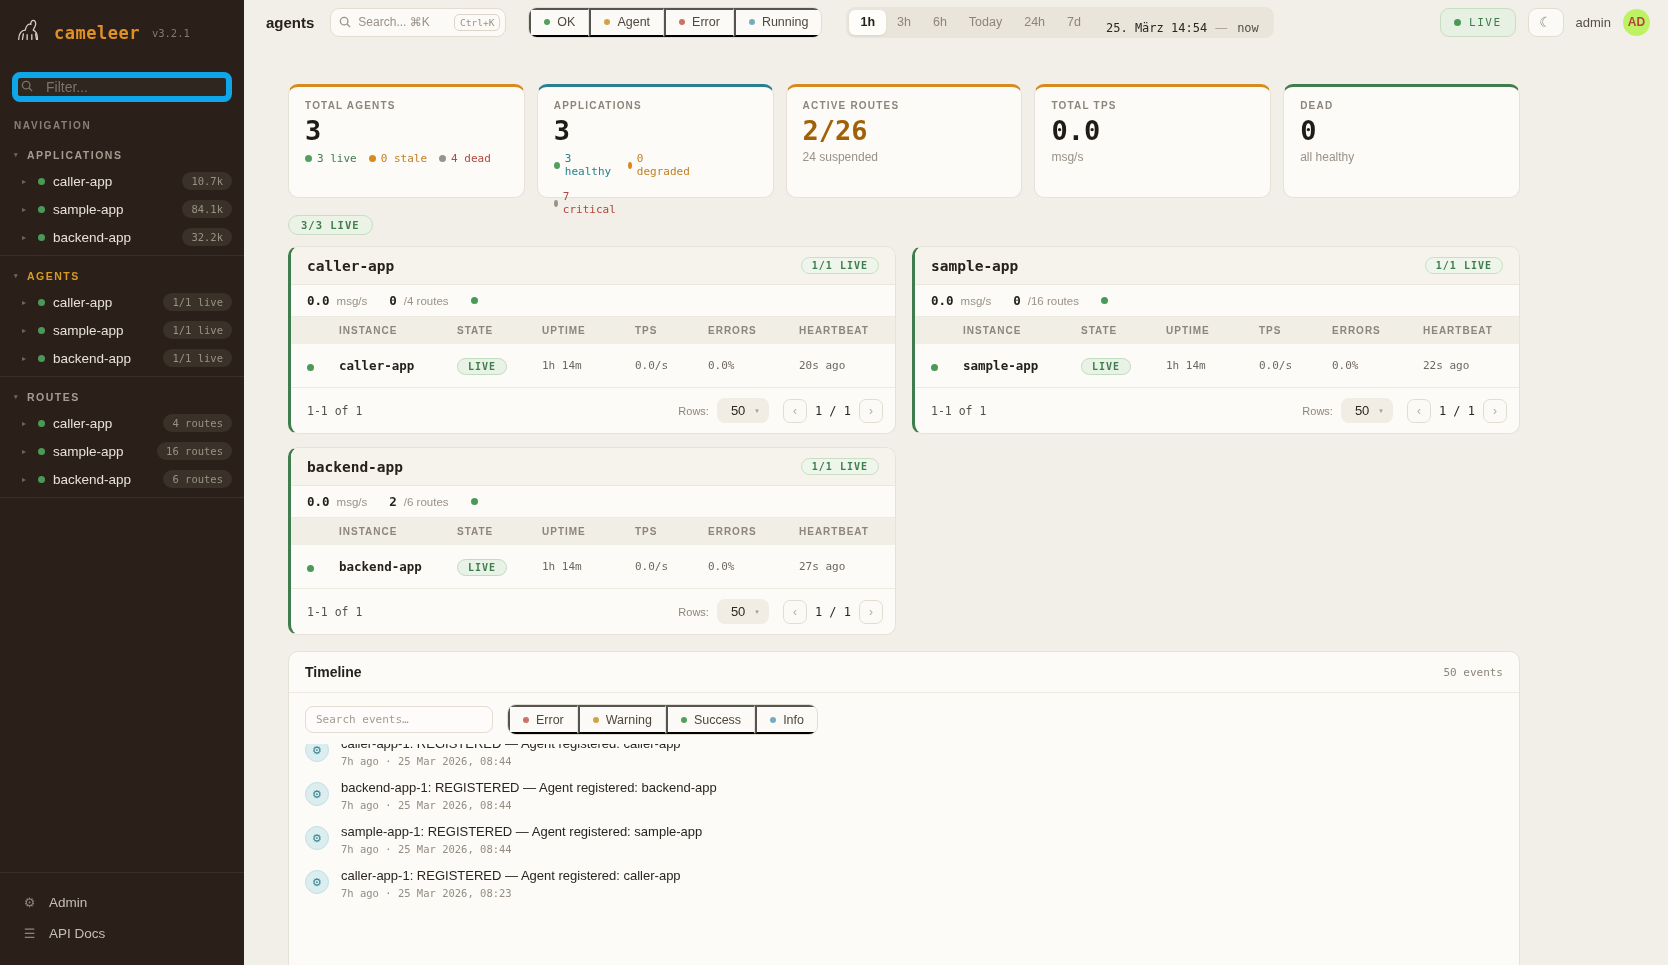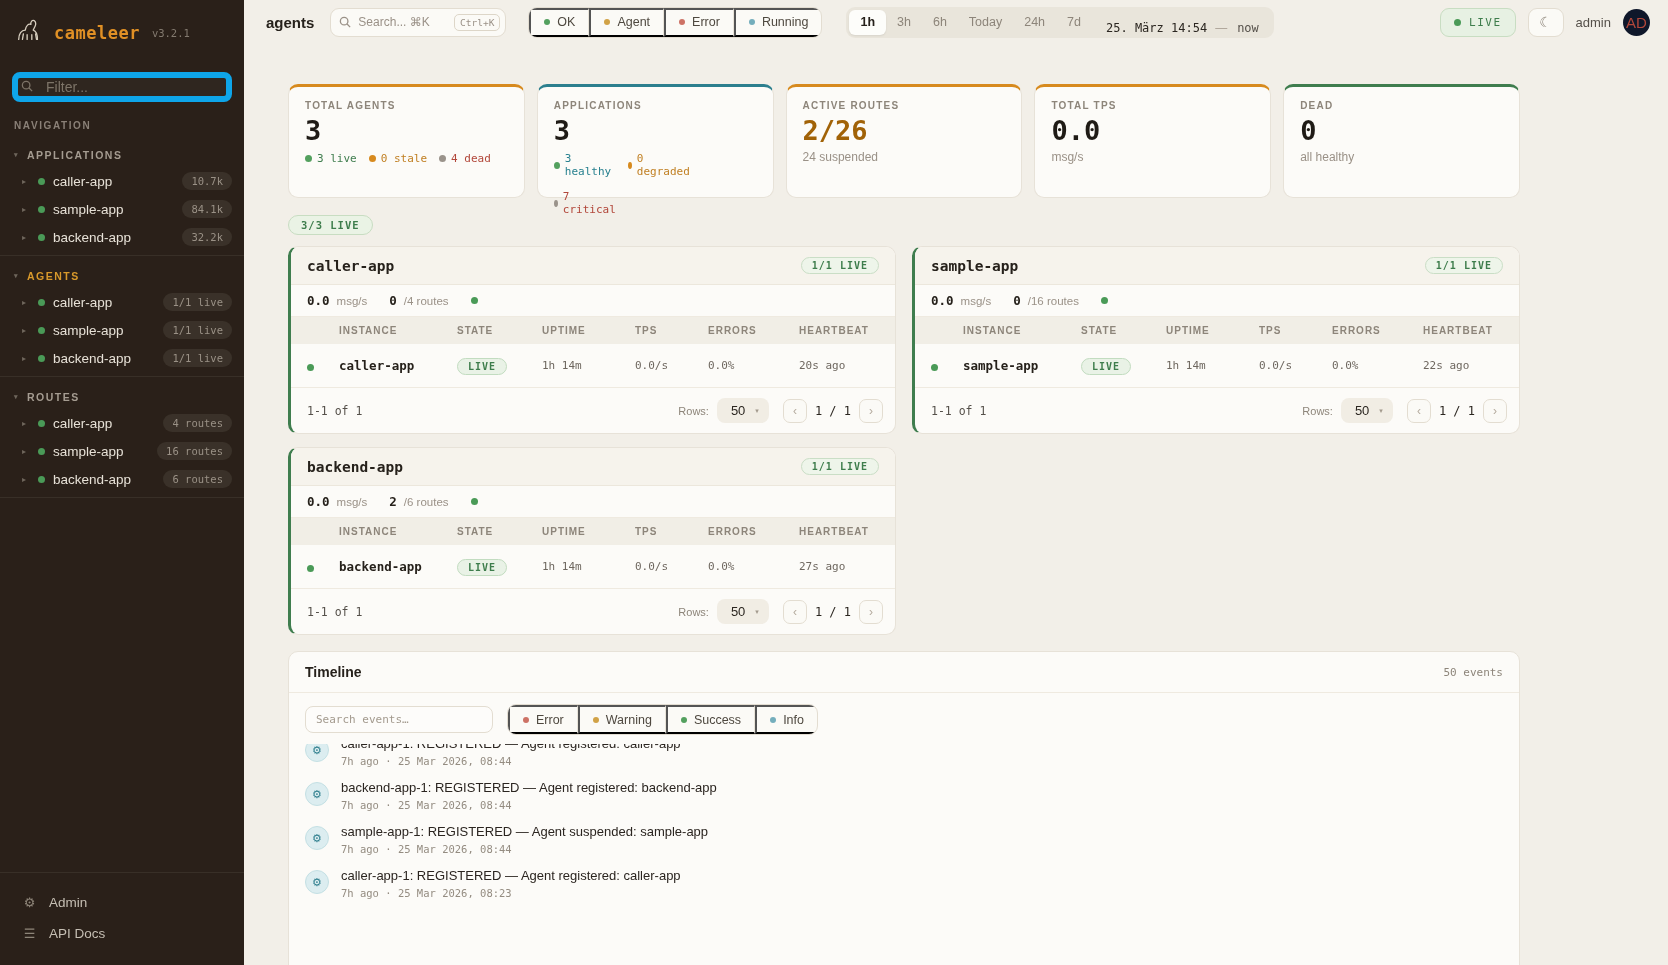--- a/index.html
+++ b/index.html
@@ -49,21 +49,21 @@
   .trange { font-size:12.5px; color:#8d857a; padding:0 11px; height:25px; display:flex; align-items:center; border-radius:6px; cursor:pointer; }
   .trange.active { background:#fdfdfa; color:#26211b; font-weight:bold; box-shadow:0 1px 2px rgba(0,0,0,0.08); }
   .tdate { font-family:"DejaVu Sans Mono", monospace; font-size:12px; color:#2b2620; padding:0 8px 0 14px; }
   .tdash { color:#aaa195; font-size:12px; }
   .tnow { font-family:"DejaVu Sans Mono", monospace; font-size:12px; color:#55504a; padding:0 12px 0 10px; }
   .top-right { margin-left:auto; display:flex; align-items:center; gap:12px; }
   .live-badge { display:flex; align-items:center; gap:8px; background:#e7f1e3; border:1px solid #c8ddc2; border-radius:9px; padding:0 13px; height:29px; font-family:"DejaVu Sans Mono", monospace; font-size:11px; letter-spacing:1.5px; color:#3e7d4c; cursor:pointer; }
   .live-badge .dot { width:7px; height:7px; background:#4a9a57; }
   .moon-btn { width:36px; height:29px; background:#fbfaf6; border:1px solid #e3ddd1; border-radius:9px; display:flex; align-items:center; justify-content:center; color:#8d857a; font-size:14px; cursor:pointer; }
   .admin-name { font-size:13px; color:#55504a; }
-  .avatar { width:27px; height:27px; border-radius:50%; background:#0f172a; color:#b2473a; font-size:15px; font-weight:normal; display:flex; align-items:center; justify-content:center; cursor:pointer; }
+  .avatar { width:27px; height:27px; border-radius:50%; background:#bef264; color:#b2473a; font-size:12px; font-weight:bold; display:flex; align-items:center; justify-content:center; cursor:pointer; }
 
   .content { flex:1; overflow:hidden; padding:40px 148px 0 44px; }
 
   
   .stats-row { display:grid; grid-template-columns:repeat(5,1fr); gap:12px; }
   .stat-card { background:#fcfbf8; border:1px solid #e7e2d8; border-top-width:3px; border-radius:10px; padding:13px 16px; height:114px; }
   .stat-label { font-size:10px; font-weight:bold; letter-spacing:1.2px; color:#8d857a; }
   .stat-value { font-family:"DejaVu Sans Mono", monospace; font-size:27px; font-weight:bold; color:#1f1b16; margin-top:4px; line-height:1.2; }
   .stat-sub { font-size:12px; color:#9a9187; margin-top:3px; }
   .stat-legend { display:flex; gap:12px; margin-top:5px; flex-wrap:wrap; }
@@ -537,21 +537,21 @@
         <div class="event-row">
           <span class="ev-icon">⚙</span>
           <span>
             <div class="ev-title">backend-app-1: REGISTERED — Agent registered: backend-app</div>
             <div class="ev-time">7h ago · 25 Mar 2026, 08:44</div>
           </span>
         </div>
         <div class="event-row">
           <span class="ev-icon">⚙</span>
           <span>
-            <div class="ev-title">sample-app-1: REGISTERED — Agent suspended: sample-app</div>
+            <div class="ev-title">sample-app-1: REGISTERED — Agent registered: sample-app</div>
             <div class="ev-time">7h ago · 25 Mar 2026, 08:44</div>
           </span>
         </div>
         <div class="event-row">
           <span class="ev-icon">⚙</span>
           <span>
             <div class="ev-title">caller-app-1: REGISTERED — Agent registered: caller-app</div>
             <div class="ev-time">7h ago · 25 Mar 2026, 08:23</div>
           </span>
         </div>

